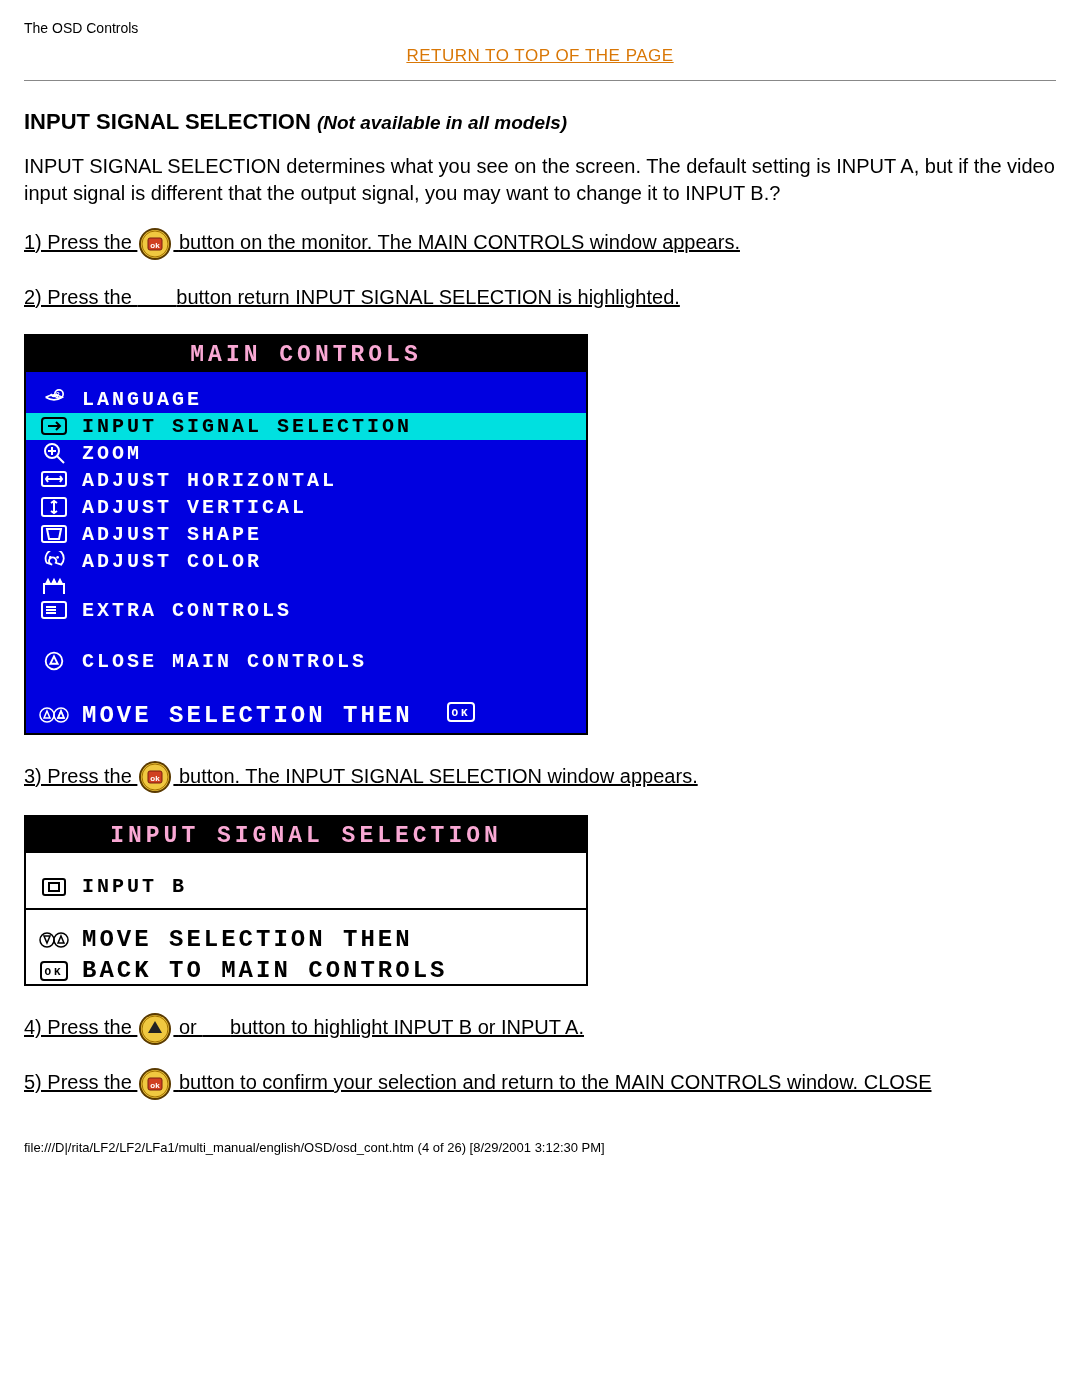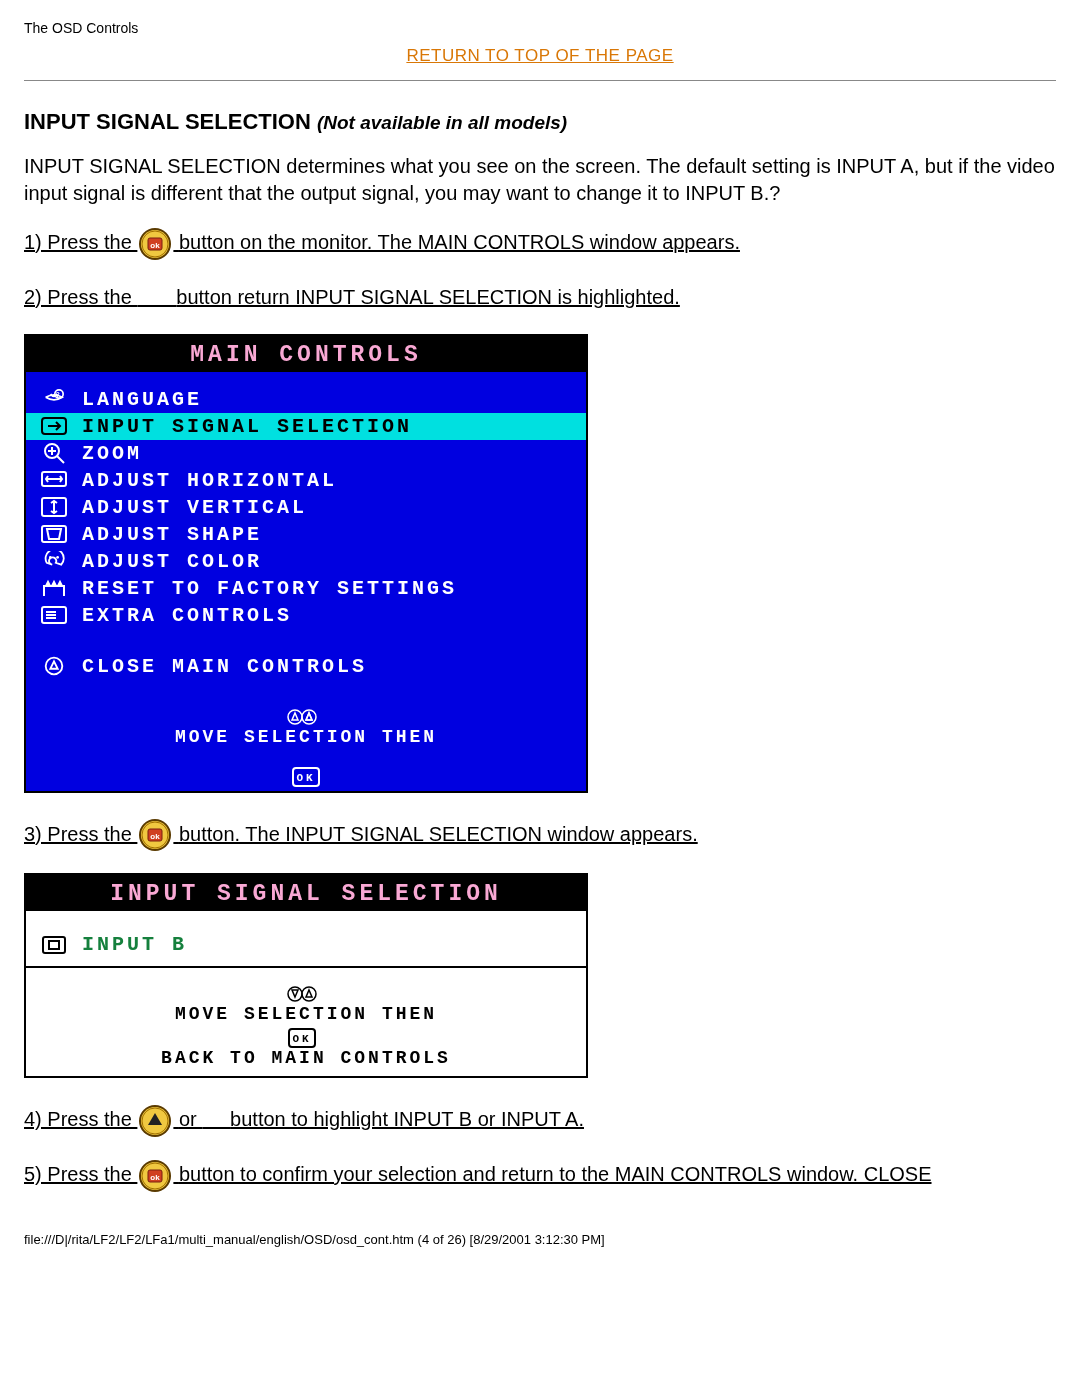--- a/index.html
+++ b/index.html
@@ -98,36 +98,34 @@
   .osd-row.highlight {
     background: #00e0e0;
     color: #000;
   }
   .osd-sep {
     height: 3px;
     background: #0000e0;
   }
   .osd-row-white {
     background: #fff;
-    color: #15803d;
+    color: #000000;
   }
   .osd-row-white-cyan {
     background: #00e0e0;
     color: #000;
   }
   .osd-footer {
     background: #0000e0;
     display: flex;
-    align-items: center;
     padding: 4px 8px;
     color: #fff;
-    font-size: 18px;
+    font-size: 24px;
     letter-spacing: 3px;
     text-transform: uppercase;
-    flex-direction: column;
   }
   .osd-footer-white {
     background: #fff;
     color: #000;
   }
   .osd-footer .osd-icon {
     width: 40px;
     margin-right: 8px;
     display: flex;
     align-items: center;
@@ -322,21 +320,20 @@
           </svg>
         </span>
       <span>ADJUST COLOR</span>
     </div>
     <div class="osd-row">
       <span class="osd-icon">
           <svg width="26" height="18" viewBox="-1 -1 26 18">
             <use href="#icon-reset"></use>
           </svg>
         </span>
-      <span>RESET TO FACTORY SETTINGS</span>
     </div>
     <div class="osd-row">
       <span class="osd-icon">
           <svg width="26" height="20" viewBox="-1 0 26 20">
             <use href="#icon-extra"></use>
           </svg>
         </span>
       <span>EXTRA CONTROLS</span>
     </div>
     <div style="height:24px"></div>
@@ -389,21 +386,21 @@
     </div>
     <div style="height:16px;background:#fff;border-top:2px solid #000;margin-top:8px"></div>
     <div class="osd-footer osd-footer-white" style="padding-top:0">
       <span class="osd-icon">
           <svg width="30" height="20" viewBox="-1 -1 30 20">
             <use href="#icon-updown-b"></use>
           </svg>
         </span>
       <span>MOVE SELECTION THEN</span>
     </div>
-    <div class="osd-footer osd-footer-white" style="padding-top:0;padding-bottom:8px">
+    <div class="osd-footer osd-footer-white" style="padding-top:0;padding-bottom:0">
       <span class="osd-icon">
           <svg width="28" height="20" viewBox="-1 -1 28 20">
             <use href="#icon-ok-b"></use>
           </svg>
         </span>
       <span>BACK TO MAIN CONTROLS</span>
     </div>
   </div>
 </div>
 

